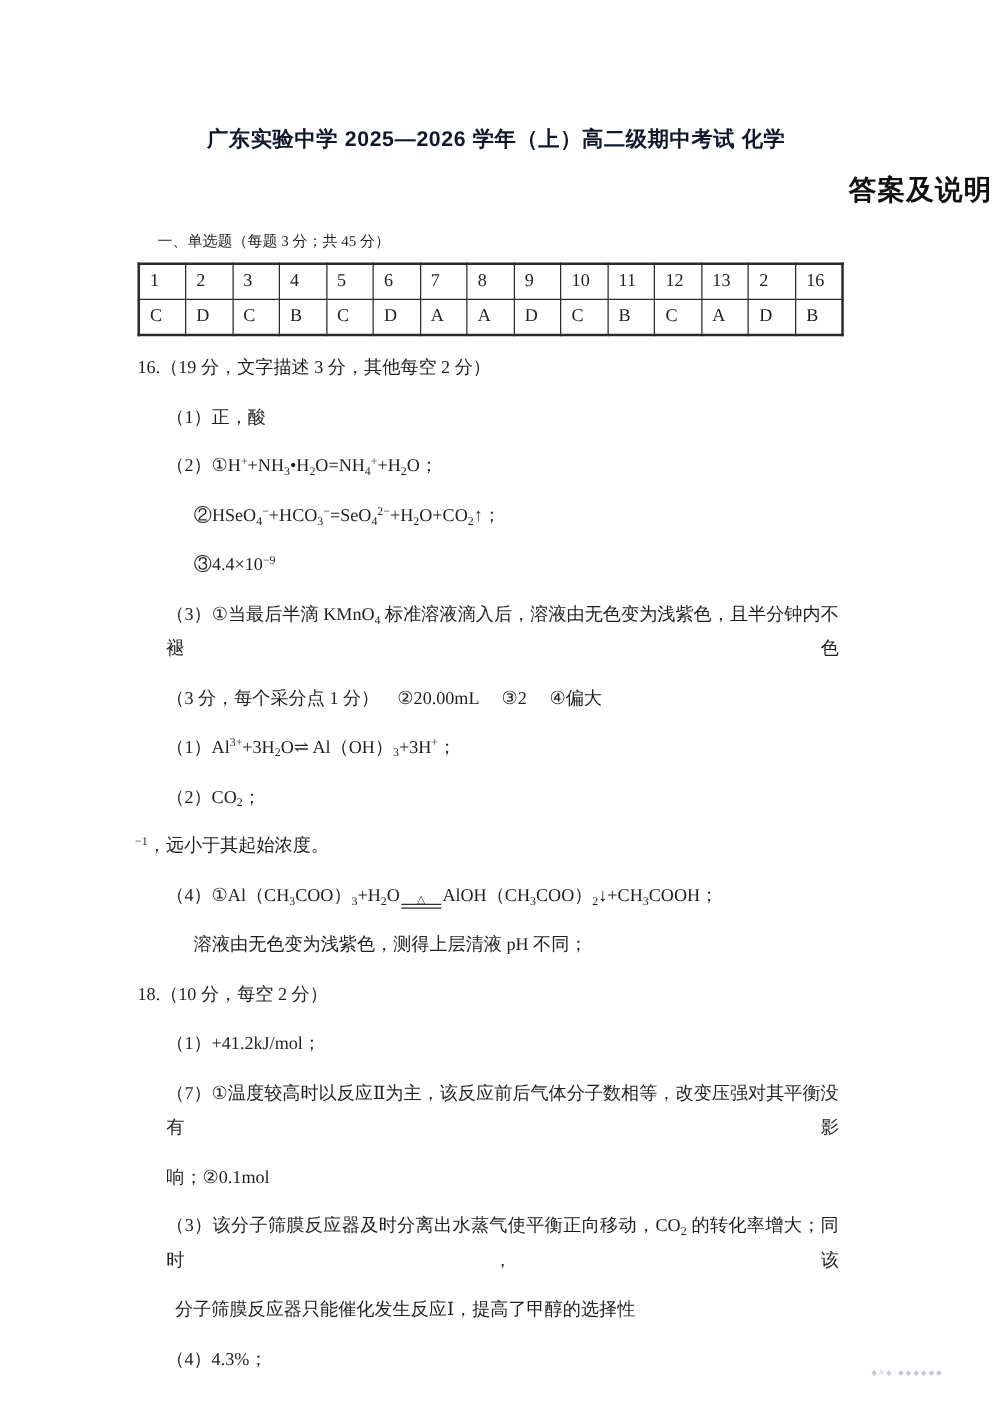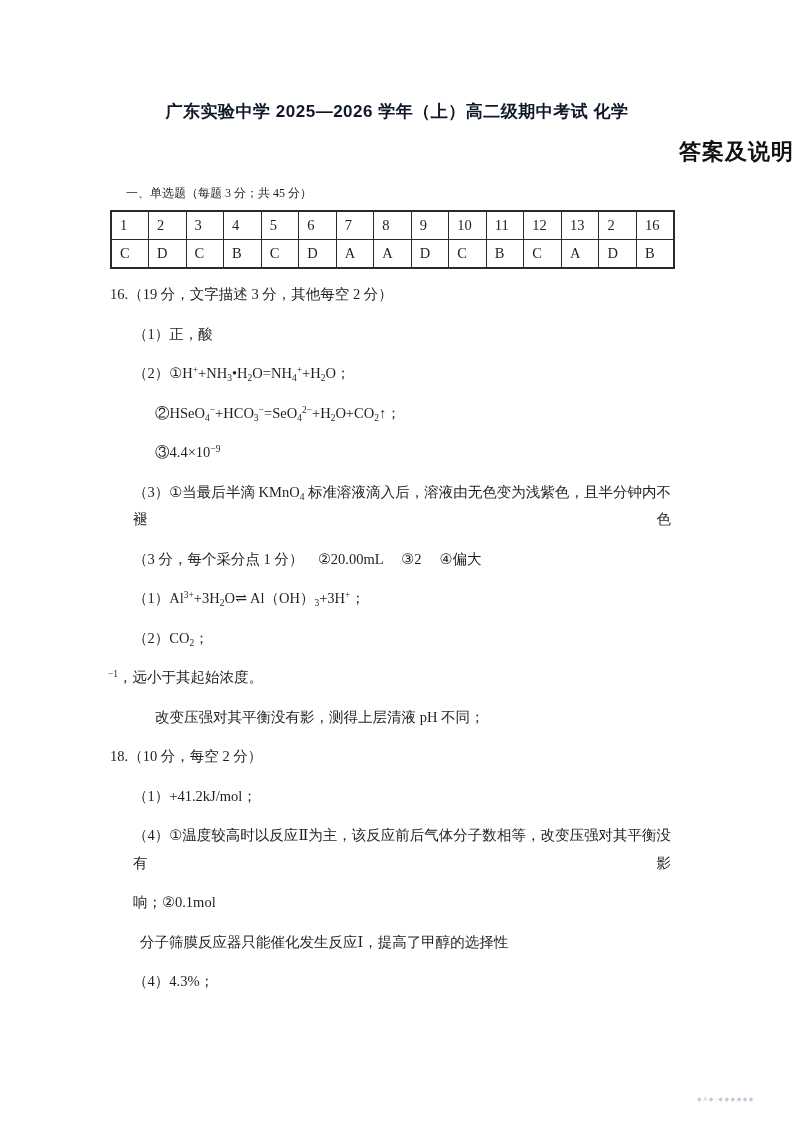--- a/index.html
+++ b/index.html
@@ -135,26 +135,28 @@
           <p class="line ind-p">（2）①H<sup>+</sup>+NH<sub>3</sub>•H<sub>2</sub>O=NH<sub>4</sub><sup>+</sup>+H<sub>2</sub>O；</p>
           <p class="line ind-s">②HSeO<sub>4</sub><sup>−</sup>+HCO<sub>3</sub><sup>−</sup>=SeO<sub>4</sub><sup>2−</sup>+H<sub>2</sub>O+CO<sub>2</sub>↑；</p>
           <p class="line ind-s">③4.4×10<sup>−9</sup></p>
           <p class="line ind-p j">（3）①当最后半滴 KMnO<sub>4</sub> 标准溶液滴入后，溶液由无色变为浅紫色，且半分钟内不褪色</p>
           <p class="line ind-p">（3 分，每个采分点 1 分）　②20.00mL　 ③2　 ④偏大</p>
         </div>
         <div>
           <p class="line ind-p">（1）Al<sup>3+</sup>+3H<sub>2</sub>O⇌ Al（OH）<sub>3</sub>+3H<sup>+</sup>；</p>
           <p class="line ind-p">（2）CO<sub>2</sub>；</p>
           <p class="line ind-h"><sup>−1</sup>，远小于其起始浓度。</p>
-          <p class="line ind-s">改变压强对其平衡没有影，测得上层清液 pH 不同；</p>
+          <p class="line ind-p">（4）①Al（CH<sub>3</sub>COO）<sub>3</sub>+H<sub>2</sub>O<span class="heateq"><span class="tri">△</span><span class="bar"></span></span>AlOH（CH<sub>3</sub>COO）<sub>2</sub>↓+CH<sub>3</sub>COOH；</p>
+          <p class="line ind-s">溶液由无色变为浅紫色，测得上层清液 pH 不同；</p>
         </div>
         <div>
           <p class="line ind-q">18.（10 分，每空 2 分）</p>
           <p class="line ind-p">（1）+41.2kJ/mol；</p>
-          <p class="line ind-p j">（4）①温度较高时以反应Ⅱ为主，该反应前后气体分子数相等，改变压强对其平衡没有影</p>
+          <p class="line ind-p j">（7）①温度较高时以反应Ⅱ为主，该反应前后气体分子数相等，改变压强对其平衡没有影</p>
           <p class="line ind-p">响；②0.1mol</p>
+          <p class="line ind-p j">（3）该分子筛膜反应器及时分离出水蒸气使平衡正向移动，CO<sub>2</sub> 的转化率增大；同时，该</p>
           <p class="line ind-c">分子筛膜反应器只能催化发生反应Ⅰ，提高了甲醇的选择性</p>
           <p class="line ind-p">（4）4.3%；</p>
         </div>
       </div>
   </div>
   <div class="watermark">◆A◆·◆◆◆◆◆◆</div>
 </div>
 
 </body></html>

